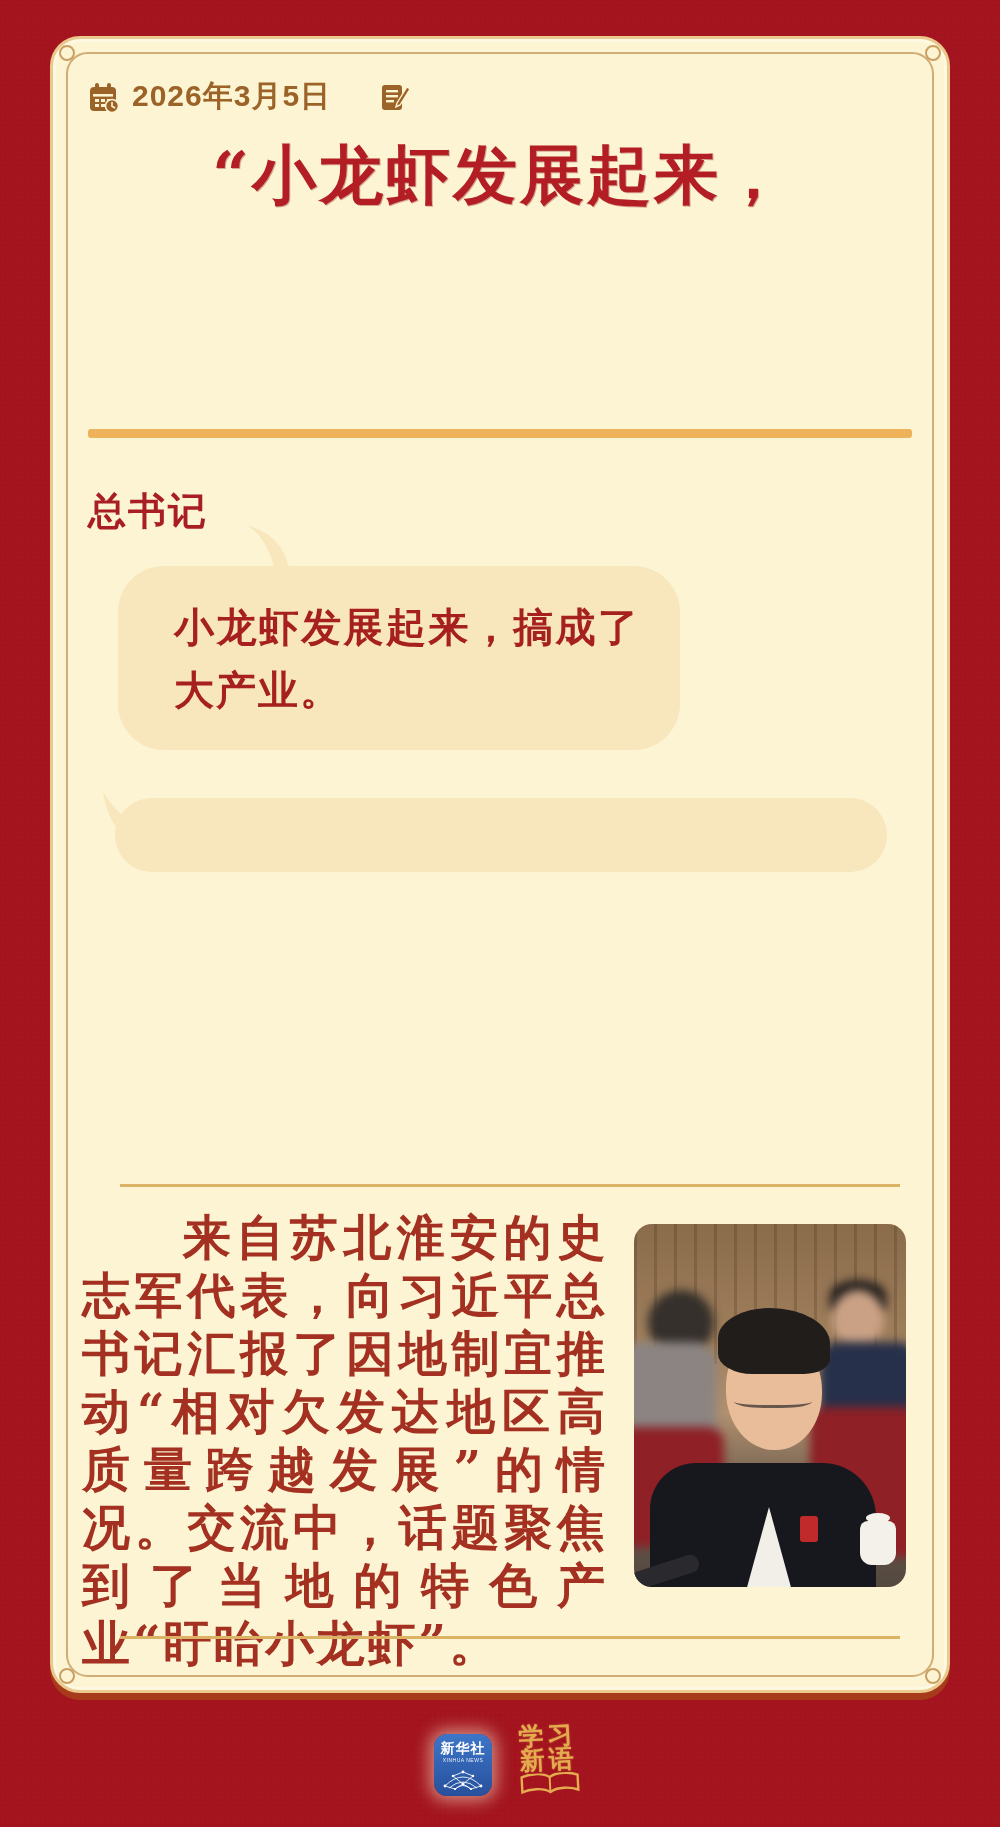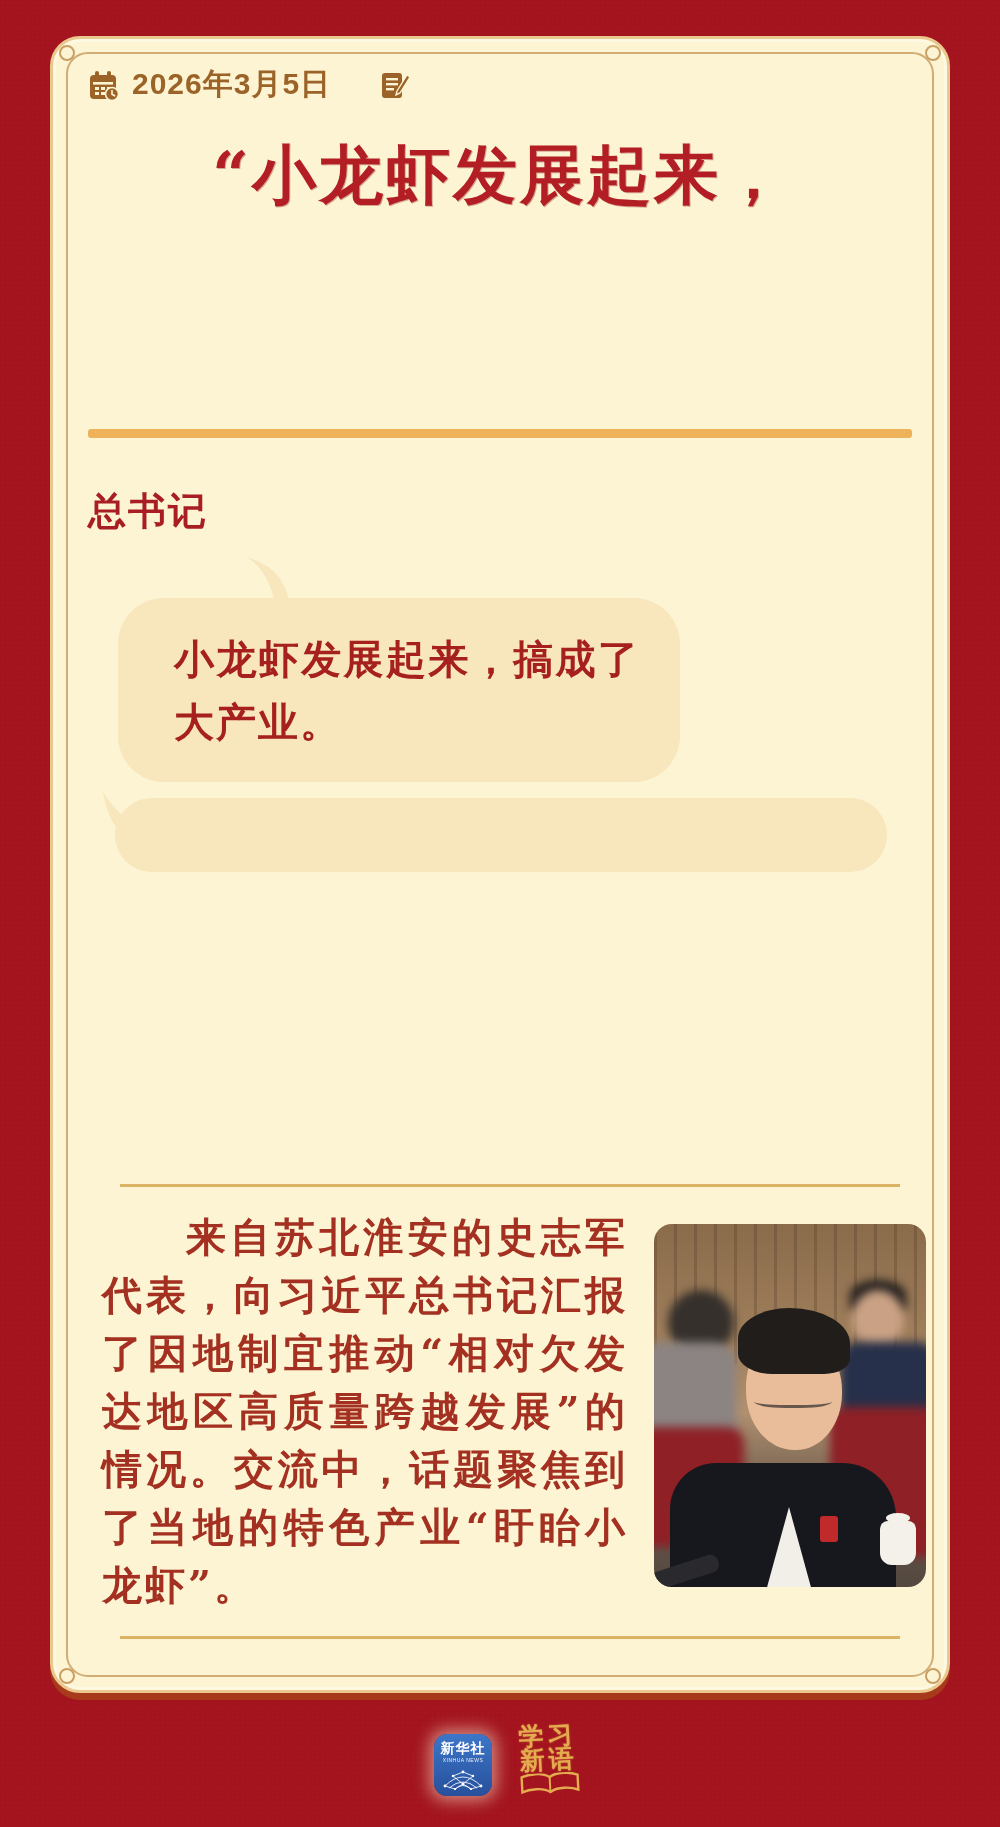--- a/index.html
+++ b/index.html
@@ -27,21 +27,21 @@
     position:absolute; width:16px; height:16px; border:2px solid #c99f63;
     background:#fcf4d3; border-radius:50%;
   }
   .bead-tl{ left:6px;  top:6px; }
   .bead-tr{ right:6px; top:6px; }
   .bead-bl{ left:6px;  bottom:6px; }
   .bead-br{ right:6px; bottom:6px; }
 
   
   .header{
-    position:absolute; left:88px; top:64px; width:824px;
+    position:absolute; left:88px; top:76px; width:824px;
     display:flex; align-items:center; gap:12px;
     color:#9b6327; font-size:30px; font-weight:600; letter-spacing:1px;
   }
   .header .gap{ width:24px; }
   .hicon{ width:32px; height:32px; flex:0 0 auto; }
 
   
   .title{
     position:absolute; left:0; top:132px; width:1000px; text-align:center;
     font-family:"DejaVu Serif","Liberation Serif",serif;
@@ -57,34 +57,34 @@
   
   .speaker{
     position:absolute; left:88px; top:486px;
     font-size:38px; font-weight:800; color:#a81e22; letter-spacing:2px;
   }
   .bubble{
     position:absolute; background:#f8e6bc; border-radius:46px;
     color:#a6201f; font-weight:800; font-size:40px; line-height:63px; letter-spacing:2px;
     text-align:justify;
   }
-  .bubble-1{ left:118px; top:566px; width:562px; padding:30px 40px 28px 56px;margin-top:32px; }
+  .bubble-1{ left:118px; top:566px; width:562px; padding:30px 40px 28px 56px; }
   .bubble-2{ left:115px; top:798px; width:772px; padding:40px 44px 34px 56px; }
   .tail{ position:absolute; }
   .tail-1{ left:128px; top:-42px; width:58px; height:48px; }
   .tail-2{ left:-14px; top:-10px; width:64px; height:72px; }
 
   
   .thin-line{ position:absolute; left:120px; height:3px; width:780px; background:#dcb365; }
   .thin-line-1{ top:1184px; }
   .thin-line-2{ top:1636px; }
   .article{
-    position:absolute; left:102px; top:1208px; width:824px;
+    position:absolute; left:82px; top:1208px; width:824px;
     font-family:"DejaVu Serif","Liberation Serif",serif;
-    font-size:40px; line-height:58px; color:#a33020; letter-spacing:3px;
+    font-size:48px; line-height:58px; color:#a33020; letter-spacing:3px;
     text-align:justify; font-weight:600;
   }
   .article p{ text-indent:2.1em; }
 
   
   .photo{
     float:right; width:272px; height:363px; margin:16px 0 10px 26px;
     border-radius:18px; overflow:hidden; position:relative;
     background:linear-gradient(180deg,#8a6b4a 0%,#a1805d 34%,#b0906f 52%,#6d5c4e 74%,#53483f 100%);
   }

